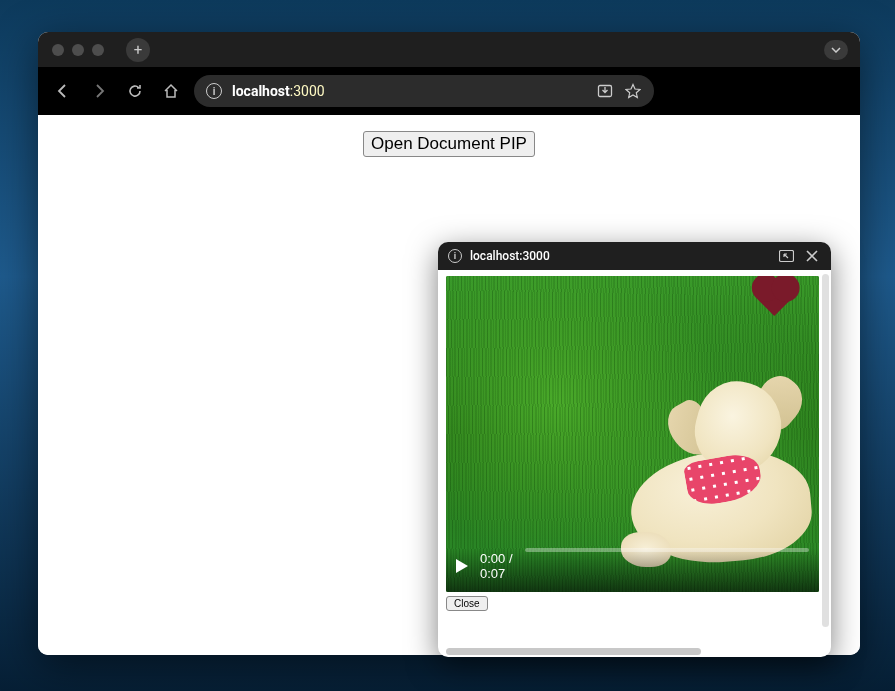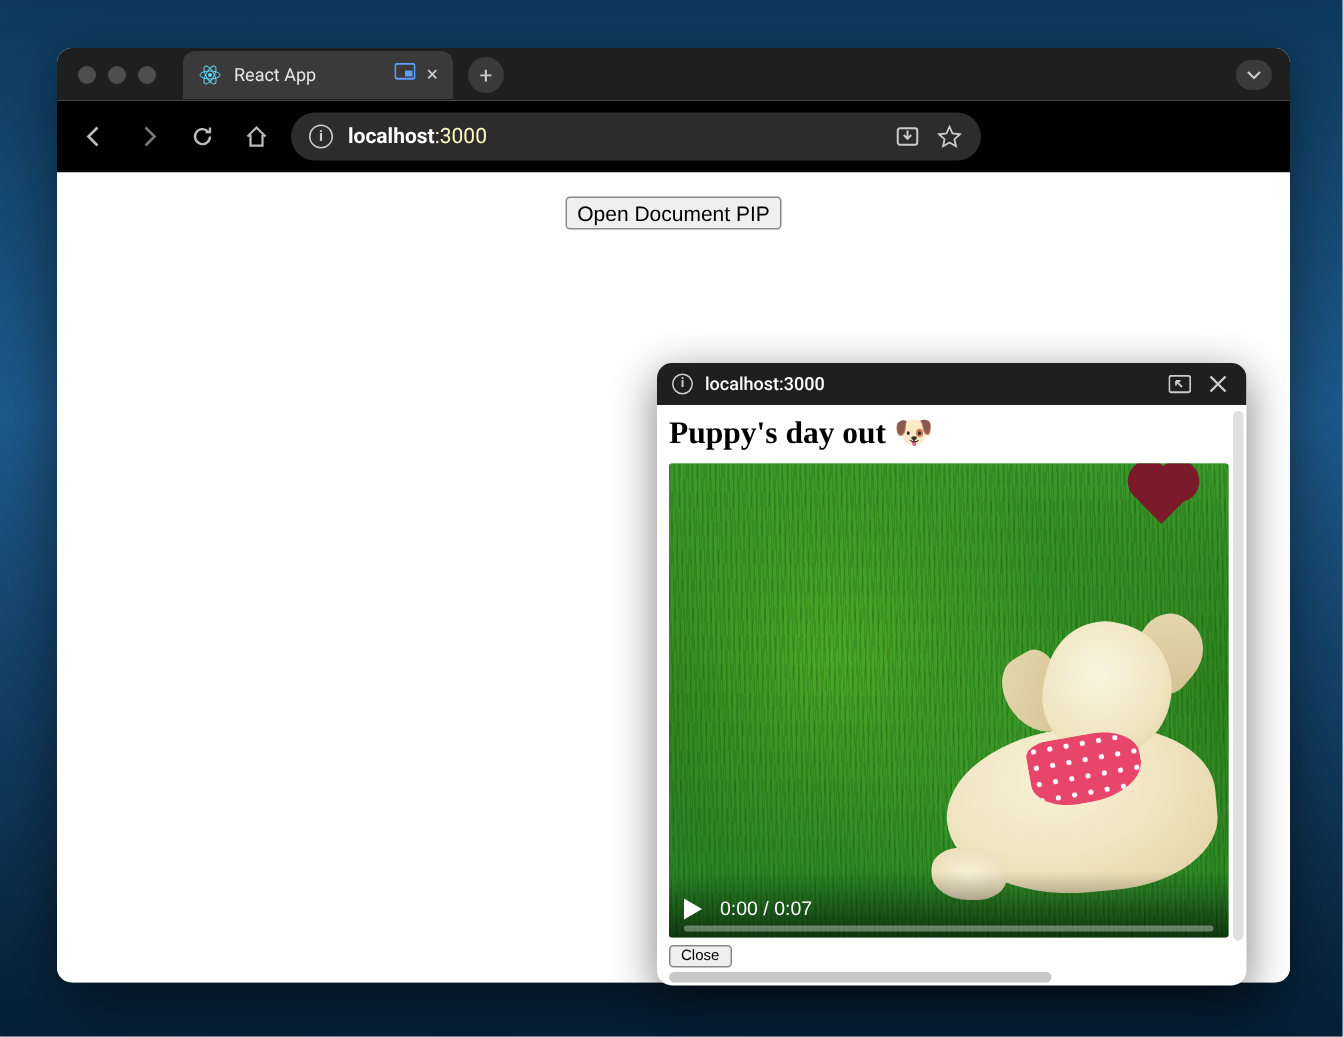--- a/index.html
+++ b/index.html
@@ -169,21 +169,21 @@
     }
     .viewport {
       background: #fff;
       height: calc(100% - 83px);
       display: flex;
       flex-direction: column;
       align-items: center;
       padding-top: 16px;
     }
     .pip-open-btn {
-      font-size: 14px;
+      font-size: 17px;
       padding: 2px 7px;
       background: #efefef;
       border: 1px solid #888;
       border-radius: 3px;
       cursor: pointer;
       font-family: Arial, sans-serif;
     }
     
     .pip-window {
       position: absolute;
@@ -358,21 +358,21 @@
     .heart-balloon::before { top: -14px; left: 0; }
     .heart-balloon::after { top: 0; left: 14px; }
     .video-controls {
       position: absolute;
       bottom: 0;
       left: 0;
       right: 0;
       height: 44px;
       background: linear-gradient(transparent, rgba(0,0,0,0.6));
       display: flex;
-      flex-direction: column;
+      flex-direction: row;
       justify-content: flex-end;
       padding: 0 10px 4px 10px;
     }
     .vc-row {
       display: flex;
       align-items: center;
       gap: 12px;
       color: #fff;
       font-size: 13px;
       margin-bottom: 4px;
@@ -429,38 +429,20 @@
 <body>
 
 <div class="desktop-bg"></div>
 
 <div class="browser-window">
   <div class="browser-chrome">
     <div class="traffic-lights">
       <div class="traffic-light"></div>
       <div class="traffic-light"></div>
       <div class="traffic-light"></div>
-    </div>
-    <div class="tab">
-      <span class="react-icon">
-        <svg viewBox="0 0 24 24" width="16" height="16">
-            <circle cx="12" cy="12" r="2" fill="#61dafb"></circle>
-            <ellipse cx="12" cy="12" rx="10" ry="4" fill="none" stroke="#61dafb" stroke-width="1"></ellipse>
-            <ellipse cx="12" cy="12" rx="10" ry="4" fill="none" stroke="#61dafb" stroke-width="1" transform="rotate(60 12 12)"></ellipse>
-            <ellipse cx="12" cy="12" rx="10" ry="4" fill="none" stroke="#61dafb" stroke-width="1" transform="rotate(120 12 12)"></ellipse>
-          </svg>
-      </span>
-      <span class="tab-title">React App</span>
-      <span class="tab-media-icon">
-        <svg width="14" height="12" viewBox="0 0 14 12">
-            <rect x="0.5" y="0.5" width="13" height="10" rx="1.5" fill="none" stroke="#5aa0ff" stroke-width="1.2"></rect>
-            <rect x="7" y="5" width="5" height="4" fill="#5aa0ff"></rect>
-          </svg>
-      </span>
-      <span class="tab-close">×</span>
     </div>
     <div class="new-tab">+</div>
     <div class="chrome-right">
       <div class="menu-chevron">
         <svg width="10" height="6" viewBox="0 0 10 6">
             <path d="M1 1 L5 5 L9 1" fill="none" stroke="#ccc" stroke-width="1.5"></path>
           </svg>
       </div>
     </div>
   </div>
@@ -520,21 +502,20 @@
           <path d="M9 8 L5 4 M5 4 L5 7 M5 4 L8 4" fill="none" stroke="#ccc" stroke-width="1.2"></path>
         </svg>
     </span>
     <span class="pip-header-btn">
       <svg width="12" height="12" viewBox="0 0 12 12">
           <path d="M1 1 L11 11 M11 1 L1 11" stroke="#ccc" stroke-width="1.6"></path>
         </svg>
     </span>
   </div>
   <div class="pip-content">
-    <h2 class="pip-title">Puppy's day out 🐶</h2>
     <div class="video-container">
       <div class="video-grass">
         <div class="heart-balloon"></div>
         <div class="puppy">
           <div class="puppy-ear-l"></div>
           <div class="puppy-ear-r"></div>
           <div class="puppy-body"></div>
           <div class="puppy-head"></div>
           <div class="bandana"></div>
           <div class="puppy-leg"></div>

